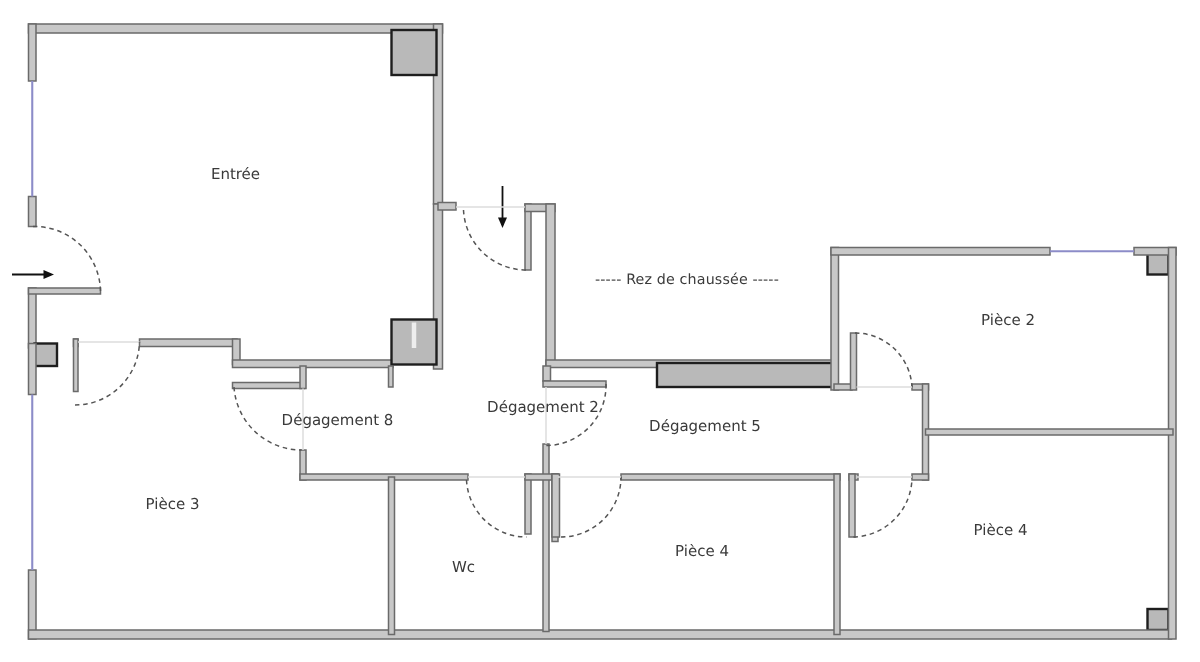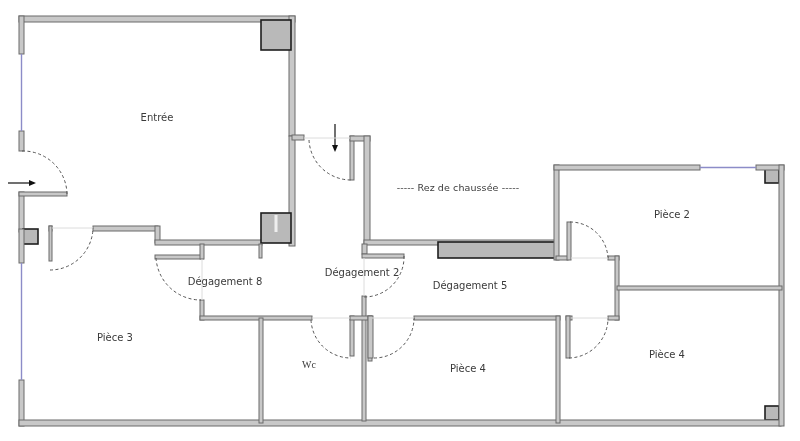--- a/index.html
+++ b/index.html
@@ -133,13 +133,13 @@
 <div class="level-title" style="left:458px; top:187px;">----- Rez de chaussée -----</div>
 
 <div class="label" style="left:157px; top:117px;">Entrée</div>
 <div class="label" style="left:225px; top:281px;">Dégagement 8</div>
 <div class="label" style="left:318px; top:272px;margin-left:44px;">Dégagement 2</div>
 <div class="label" style="left:470px; top:285px;">Dégagement 5</div>
 <div class="label" style="left:115px; top:337px;">Pièce 3</div>
 <div class="label" style="left:672px; top:214px;">Pièce 2</div>
 <div class="label" style="left:667px; top:354px;">Pièce 4</div>
 <div class="label" style="left:468px; top:368px;">Pièce 4</div>
-<div class="label" style="left:309px; top:364px;font-family:Liberation Serif, serif;">Wc</div>
+<div class="label" style="left:309px; top:379px;">Wc</div>
 
 </body></html>

